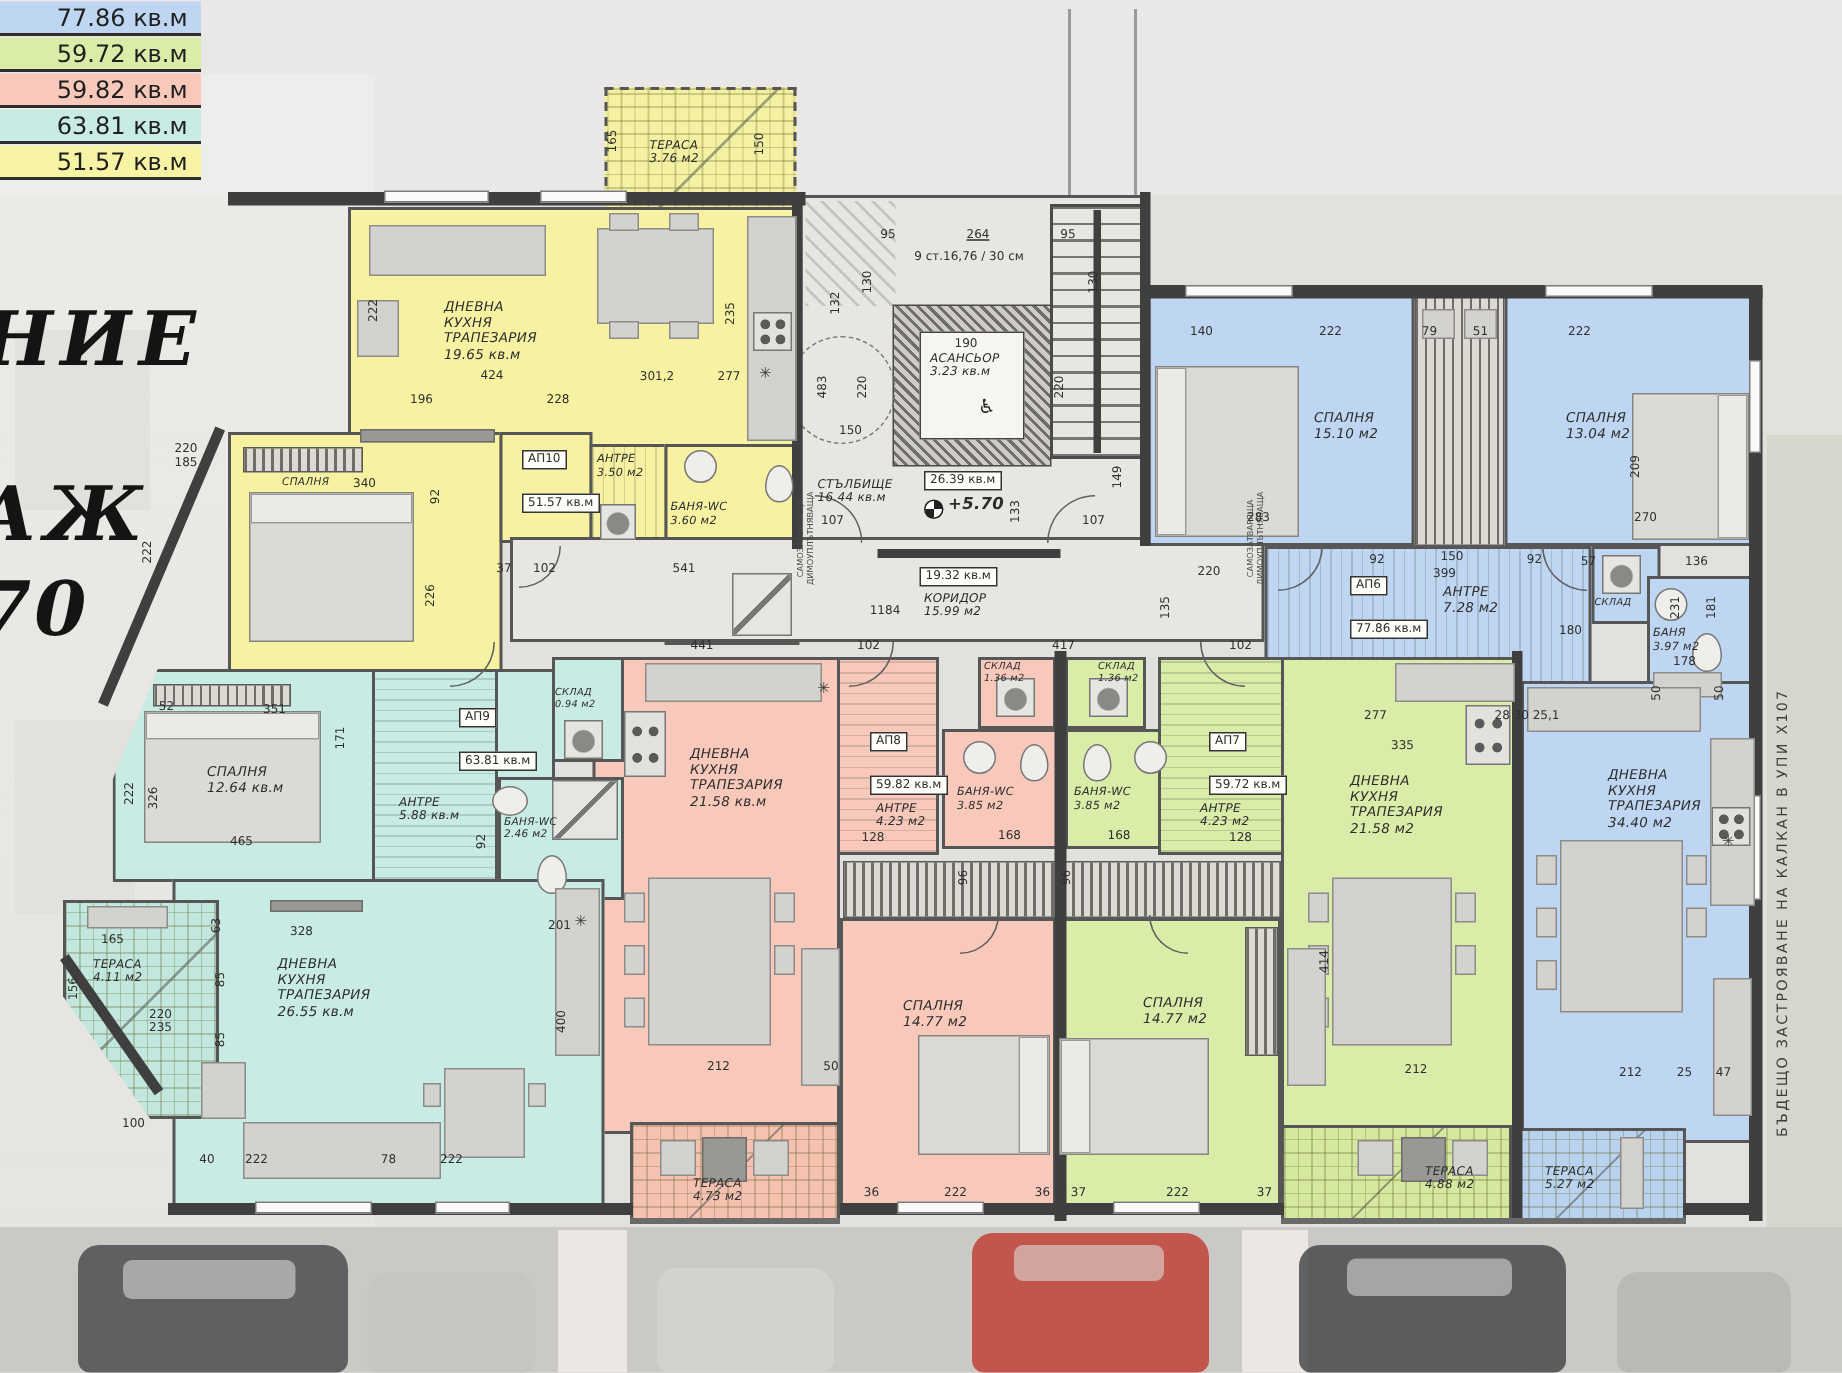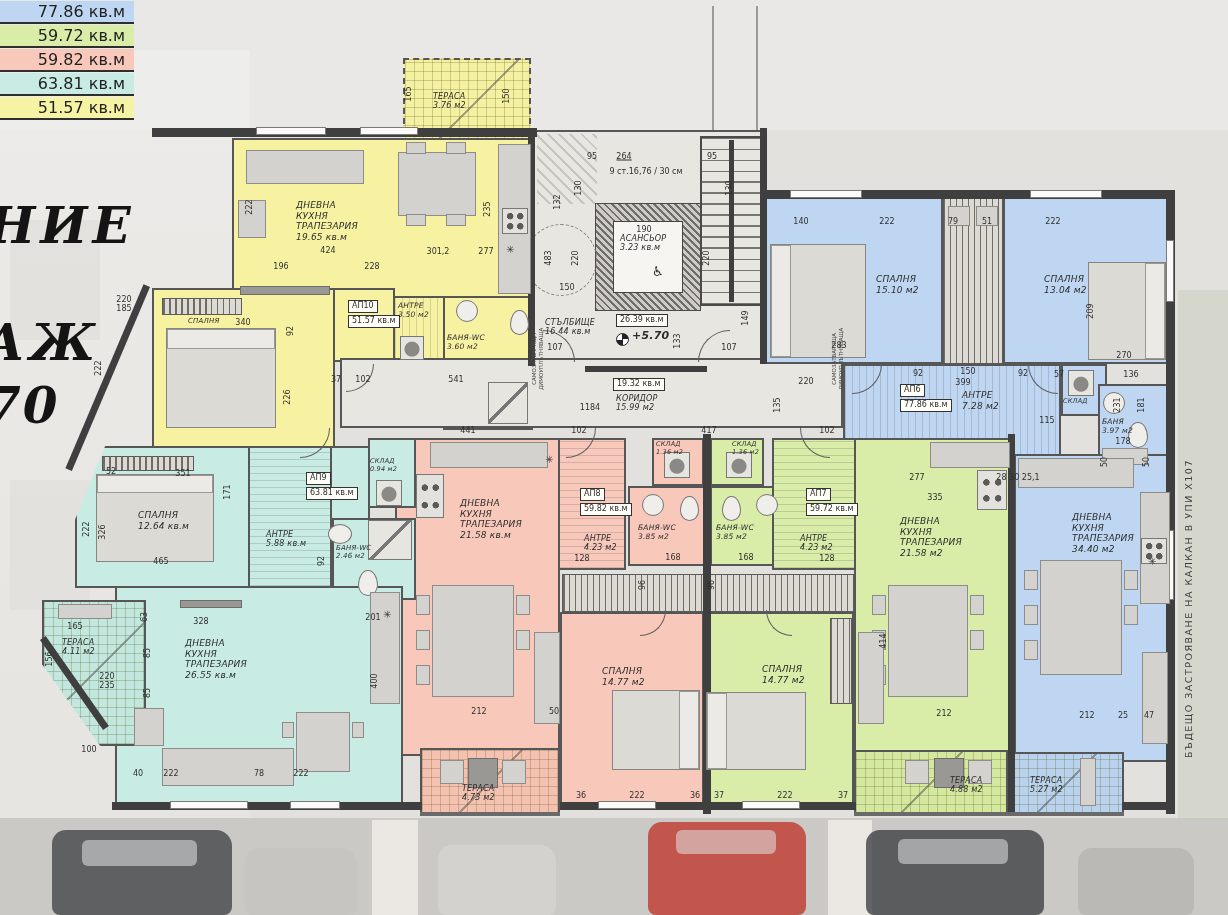--- a/index.html
+++ b/index.html
@@ -34,21 +34,21 @@
   .hob{position:absolute;background-image:
       radial-gradient(circle at 30% 30%,#5a5a5a 0 3px,transparent 3.5px),
       radial-gradient(circle at 72% 30%,#5a5a5a 0 3px,transparent 3.5px),
       radial-gradient(circle at 30% 72%,#5a5a5a 0 3px,transparent 3.5px),
       radial-gradient(circle at 72% 72%,#5a5a5a 0 3px,transparent 3.5px);
     background-color:#e3e1dc;border:1px solid #777;box-sizing:border-box;}
   .rlabel{position:absolute;font-size:9px;line-height:1.18;color:#2d2d2d;letter-spacing:.2px;font-style:italic;}
   .rlabel .rname{white-space:pre-line;display:block;}
   .rlabel .rarea{display:block;}
   .sm{font-size:7px;}
-  .apbox{position:absolute;display:flex;flex-direction:column;align-items:flex-start;gap:2px;font-size:8px;}
+  .apbox{position:absolute;display:flex;flex-direction:column;align-items:flex-start;gap:16px;font-size:8px;}
   .apbox span{border:1px solid #333;background:#fffef9;padding:0 3px;line-height:1.35;}
   .dim{position:absolute;font-size:8px;color:#2f2f2f;transform:translate(-50%,-50%);white-space:nowrap;}
   .dv{transform:translate(-50%,-50%) rotate(-90deg);}
   .dash-circle{position:absolute;border:1.3px dashed #7c7c7c;border-radius:50%;}
   .arc{position:absolute;border-top:1.2px solid #5f5f5f;border-right:1.2px solid #5f5f5f;
     border-radius:0 100% 0 0;box-sizing:border-box;}
   .lvl{position:absolute;width:11px;height:11px;border-radius:50%;border:1px solid #222;
     background:conic-gradient(#222 0 90deg,#fff 90deg 180deg,#222 180deg 270deg,#fff 270deg 360deg);}
   .note-v{position:absolute;font-size:5.5px;line-height:1.25;transform:rotate(-90deg);transform-origin:center;
     white-space:pre-line;color:#4a4a4a;width:92px;text-align:center;}
@@ -490,21 +490,21 @@
     <span class="rarea">4.11 м2</span>
     </div>
 
   <span class="star" style="left:506px;top:244px;">✳</span>
   <span class="star" style="left:545px;top:454px;">✳</span>
   <span class="star" style="left:383px;top:609px;">✳</span>
   <span class="star" style="left:1148px;top:556px;">✳</span>
 
   <div id="dims">
       <span class="dim" style="left: 592px; top: 156px;">95</span>
-      <span class="dim" style="left: 624px; top: 156px; text-decoration: underline;">264</span>
+      <span class="dim" style="left: 652px; top: 156px; text-decoration: underline;">264</span>
       <span class="dim" style="left: 712px; top: 156px;">95</span>
       <span class="dim dv" style="left: 578px; top: 188px;">130</span>
       <span class="dim dv" style="left: 557px; top: 202px;">132</span>
       <span class="dim dv" style="left: 729px; top: 188px;">130</span>
       <span class="dim" style="left: 646px; top: 171px;">9 ст.16,76 / 30 см</span>
       <span class="dim dv" style="left: 506px; top: 96px;">150</span>
       <span class="dim dv" style="left: 408px; top: 94px;">165</span>
       <span class="dim" style="left: 328px; top: 250px;">424</span>
       <span class="dim" style="left: 281px; top: 266px;">196</span>
       <span class="dim" style="left: 372px; top: 266px;">228</span>
@@ -540,23 +540,23 @@
       <span class="dim" style="left: 953px; top: 221px;">79</span>
       <span class="dim" style="left: 987px; top: 221px;">51</span>
       <span class="dim" style="left: 1053px; top: 221px;">222</span>
       <span class="dim" style="left: 839px; top: 345px;">283</span>
       <span class="dim" style="left: 806px; top: 381px;">220</span>
       <span class="dim dv" style="left: 777px; top: 405px;">135</span>
       <span class="dim" style="left: 918px; top: 373px;">92</span>
       <span class="dim" style="left: 968px; top: 371px;">150</span>
       <span class="dim" style="left: 963px; top: 382px;">399</span>
       <span class="dim" style="left: 1023px; top: 373px;">92</span>
-      <span class="dim" style="left: 1047px; top: 420px;">115</span>
+      <span class="dim" style="left: 1047px; top: 420px;">180</span>
       <span class="dim" style="left: 1059px; top: 374px;">57</span>
-      <span class="dim" style="left: 1097px; top: 355px; margin-left: 27px;">270</span>
+      <span class="dim" style="left: 1097px; top: 345px;">270</span>
       <span class="dim dv" style="left: 1090px; top: 311px;">209</span>
       <span class="dim" style="left: 1131px; top: 374px;">136</span>
       <span class="dim dv" style="left: 1117px; top: 405px;">231</span>
       <span class="dim dv" style="left: 1141px; top: 405px;">181</span>
       <span class="dim" style="left: 1123px; top: 441px;">178</span>
       <span class="dim dv" style="left: 1104px; top: 462px;">50</span>
       <span class="dim dv" style="left: 1146px; top: 462px;">50</span>
       <span class="dim" style="left: 917px; top: 477px;">277</span>
       <span class="dim" style="left: 935px; top: 497px;">335</span>
       <span class="dim" style="left: 1000px; top: 477px; padding-left: 36px;">28 30 25,1</span>

